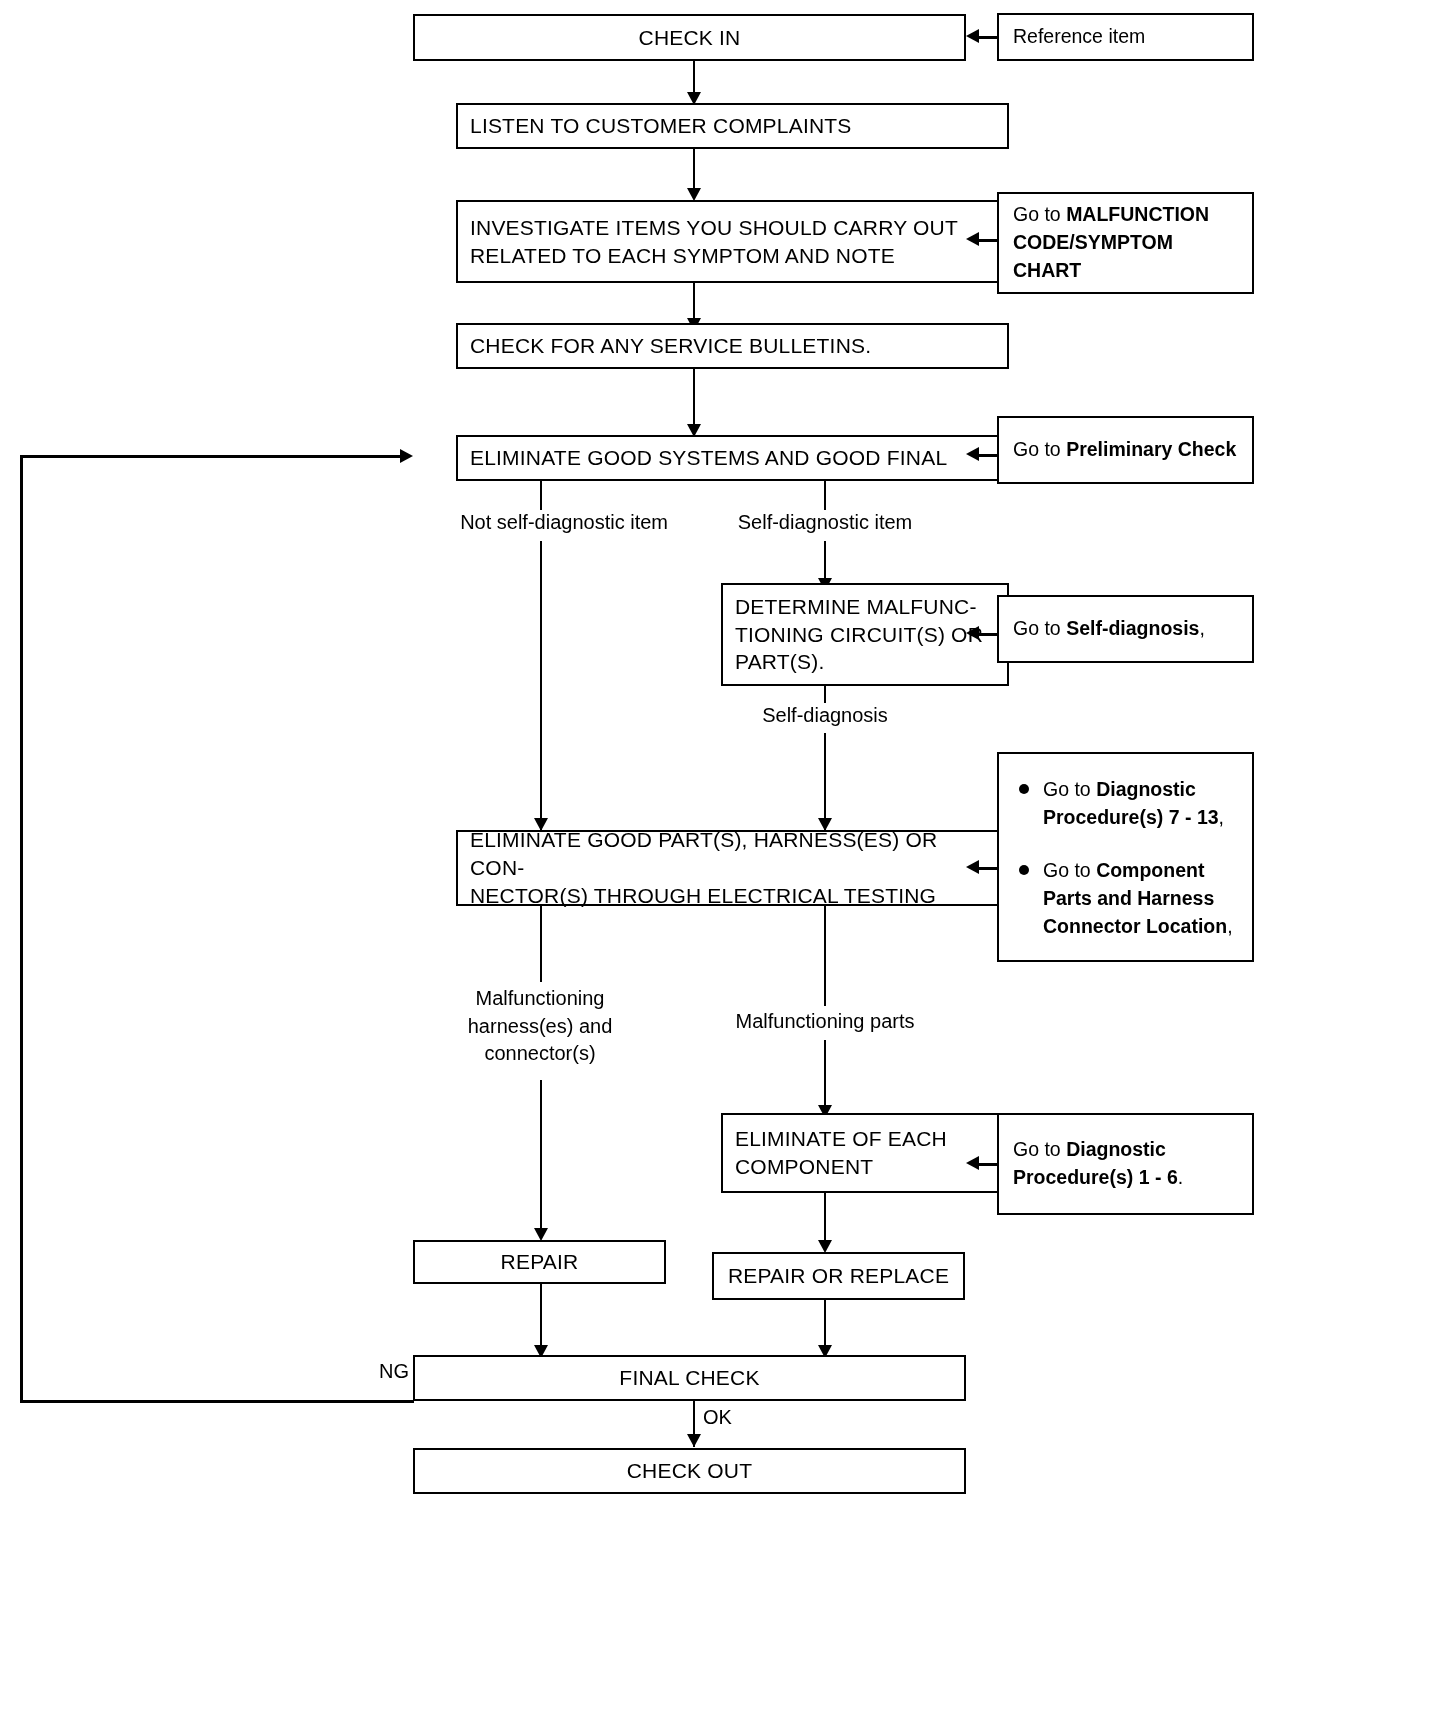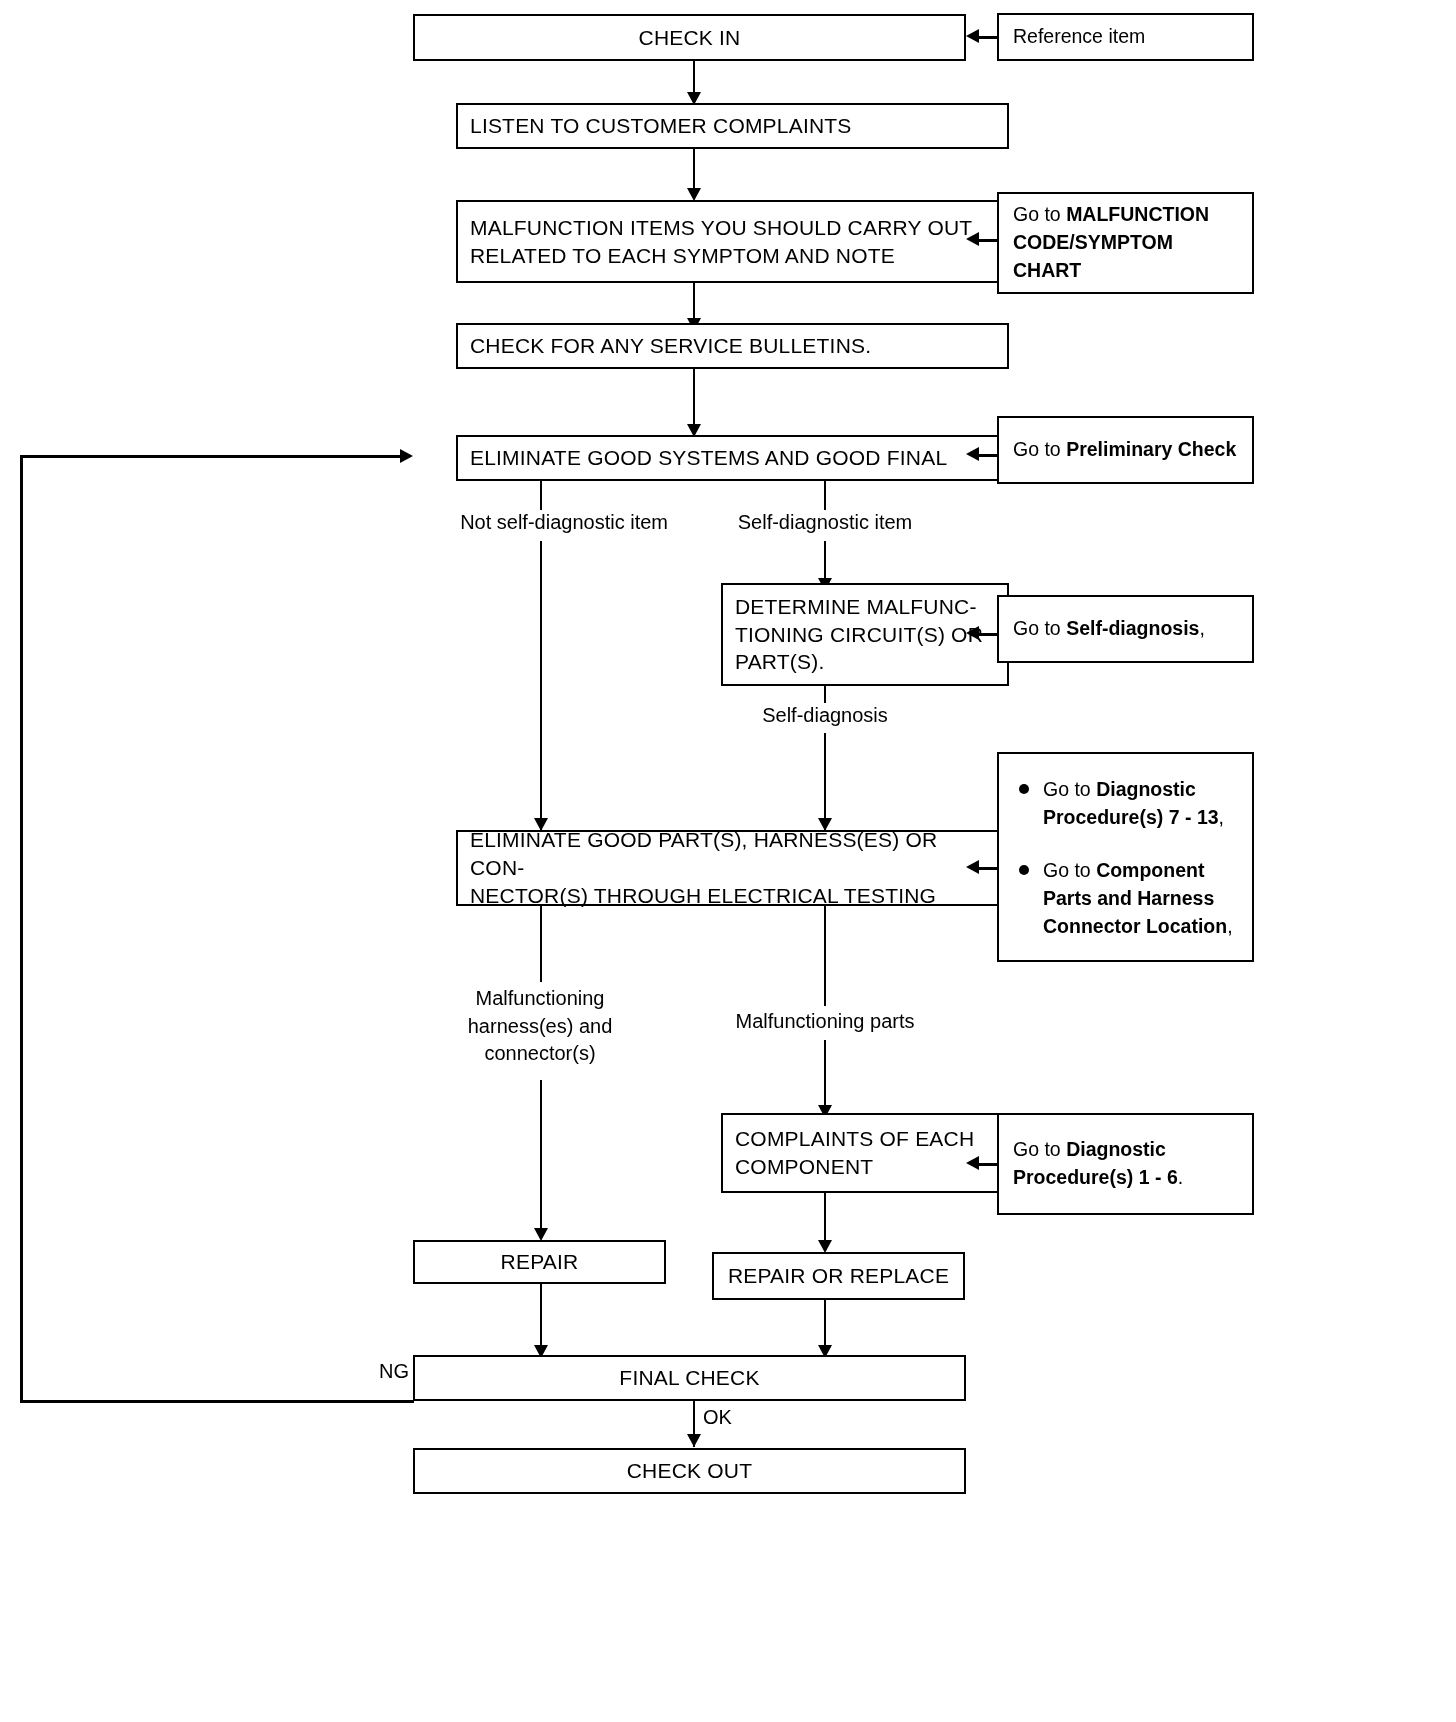--- a/index.html
+++ b/index.html
@@ -146,21 +146,21 @@
 
   <div class="box left" style="left:413px; top:103px; width:553px; height:46px;">
     <span class="txt">LISTEN TO CUSTOMER COMPLAINTS</span>
   </div>
 
   <div class="vline thin" style="left:693px; top:149px; height:42px;"></div>
   <div class="arrow-down" style="left:687px; top:188px;"></div>
 
   <div class="box left" style="left:413px; top:200px; width:553px; height:83px;">
     <div>
-      <span class="txt">MALFUNCTION ITEMS YOU SHOULD CARRY OUT</span>
+      <span class="txt">INVESTIGATE ITEMS YOU SHOULD CARRY OUT</span>
       <span class="txt">RELATED TO EACH SYMPTOM AND NOTE</span>
     </div>
   </div>
 
   <div class="refbox mid" style="left:997px; top:192px; width:257px; height:102px;">
     <div>
       <span>Go to </span><b>MALFUNCTION CODE/SYMPTOM CHART</b>
     </div>
   </div>
   <div class="hline" style="left:979px; top:239px; width:20px;"></div>
@@ -253,21 +253,21 @@
   <div class="vline thin" style="left:540px; top:1080px; height:157px;"></div>
   <div class="arrow-down" style="left:534px; top:1228px;"></div>
 
   <div class="vline thin" style="left:824px; top:906px; height:100px;"></div>
   <div class="elabel" style="left:700px; top:1008px; width:250px; text-align:center;">Malfunctioning parts</div>
   <div class="vline thin" style="left:824px; top:1040px; height:77px;"></div>
   <div class="arrow-down" style="left:818px; top:1105px;"></div>
 
   <div class="box left" style="left:678px; top:1113px; width:288px; height:80px;">
     <div>
-      <span class="txt">COMPLAINTS OF EACH</span>
+      <span class="txt">ELIMINATE OF EACH</span>
       <span class="txt">COMPONENT</span>
     </div>
   </div>
 
   <div class="refbox mid" style="left:997px; top:1113px; width:257px; height:102px;">
     <div>
       <span>Go to </span><b>Diagnostic Procedure(s) 1 - 6</b><span>.</span>
     </div>
   </div>
   <div class="hline" style="left:979px; top:1163px; width:20px;"></div>

